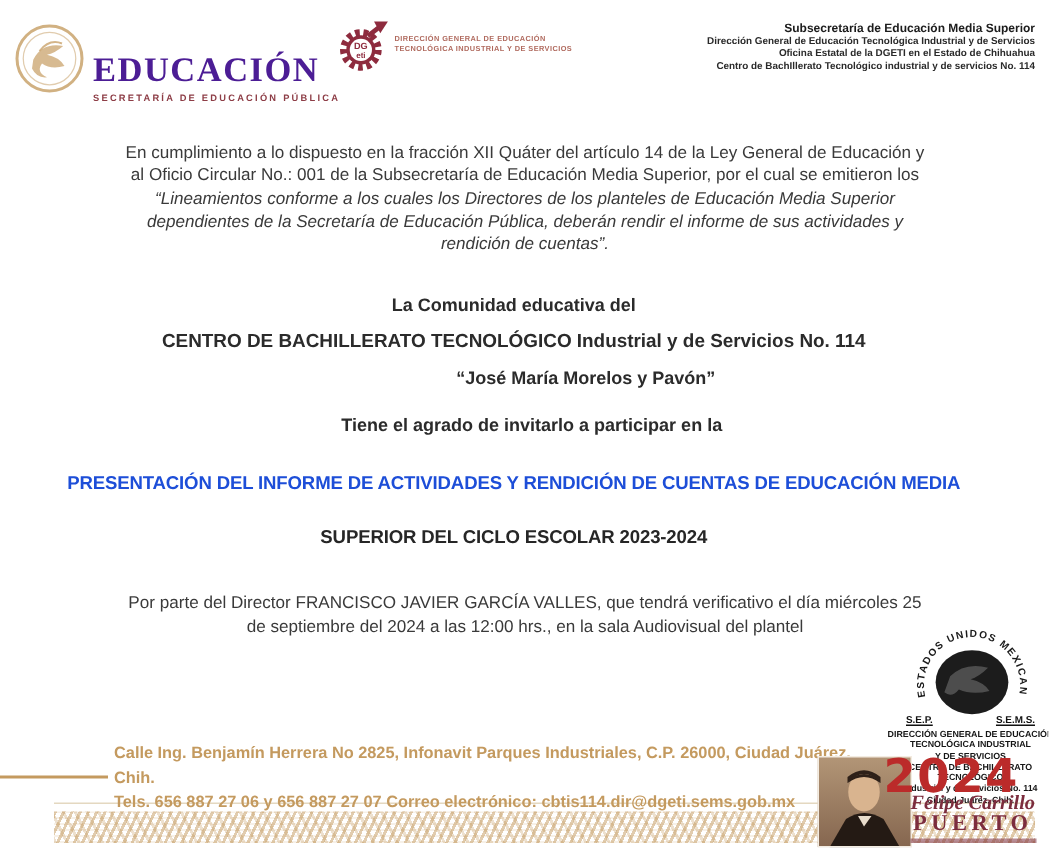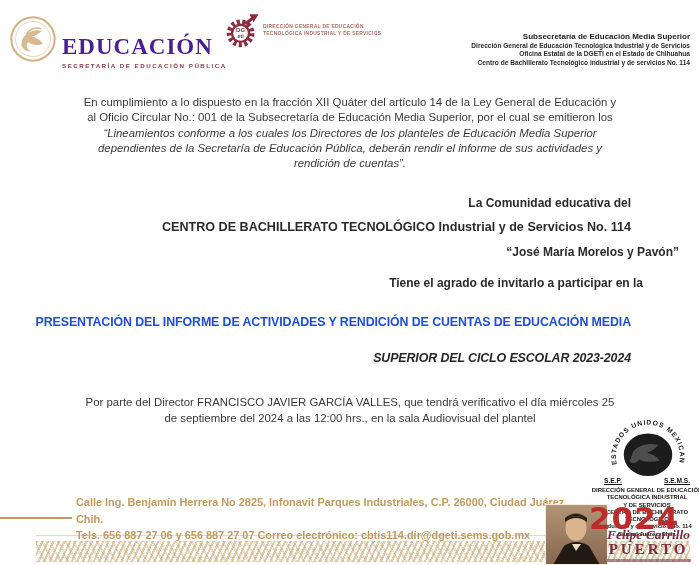--- a/index.html
+++ b/index.html
@@ -12,37 +12,37 @@
   .sep-wordmark{margin-left:4px;}
   .sep-title{font-family:"Liberation Serif",serif;font-weight:bold;font-size:23px;
              letter-spacing:1px;color:#4c1d95;line-height:26px;margin-top:26px;}
   .sep-subtitle{font-size:6.2px;font-weight:bold;letter-spacing:1.5px;color:#8d3d46;margin-top:2px;}
 
   .dgeti-group{position:absolute;left:223px;top:12px;display:flex;align-items:center;}
   .dgeti-gear{width:37px;height:37px;}
   .dgeti-text{margin-left:3px;font-size:4.9px;font-weight:bold;letter-spacing:.3px;
               color:#b06a5e;line-height:6.6px;}
 
-  .header-right{position:absolute;right:9px;top:32px;text-align:right;color:#1c1c1c;}
+  .header-right{position:absolute;right:9px;top:14px;text-align:right;color:#1c1c1c;}
   .header-right .hr1{font-size:8px;font-weight:bold;line-height:9.5px;}
   .header-right .hr2{font-size:6.6px;font-weight:bold;line-height:8.6px;color:#2a2a2a;}
 
   
   .intro{position:absolute;left:82px;top:95px;width:536px;text-align:center;
          font-size:11.4px;line-height:15.3px;font-weight:500;color:#3a3a3a;}
   .intro .it{font-style:italic;}
 
-  .center-line{position:absolute;left:0;width:631px;text-align:right;
+  .center-line{position:absolute;left:0;width:685px;text-align:center;
                font-weight:bold;color:#2b2b2b;}
   .l-community{top:196px;font-size:12px;}
   .l-school{top:220px;font-size:12.6px;}
   .l-name{top:245px;font-size:12px;margin-left:48px;}
   .l-invite{top:276px;font-size:12px;padding-left:12px;}
   .l-event1{top:315px;font-size:12.4px;letter-spacing:-.1px;color:#1d4ed8;}
-  .l-event2{top:351px;font-size:12.4px;letter-spacing:-.1px;color:#262626;font-style:italic;}
+  .l-event2{top:351px;font-size:12.4px;letter-spacing:-.1px;color:#262626;}
 
   .details{position:absolute;left:80px;top:395px;width:540px;text-align:center;
            font-size:11.4px;line-height:15.5px;font-weight:400;color:#3a3a3a;}
 
   
   .seal-black{position:absolute;left:604px;top:416px;width:88px;height:64px;z-index:4;}
   .sep-sems-row{position:absolute;left:604px;top:477px;width:86px;display:flex;
                 justify-content:space-between;font-size:6.6px;font-weight:bold;color:#111;
                 text-decoration:underline;z-index:4;}
   .stamp-lines{position:absolute;left:586px;top:487px;width:122px;text-align:center;

